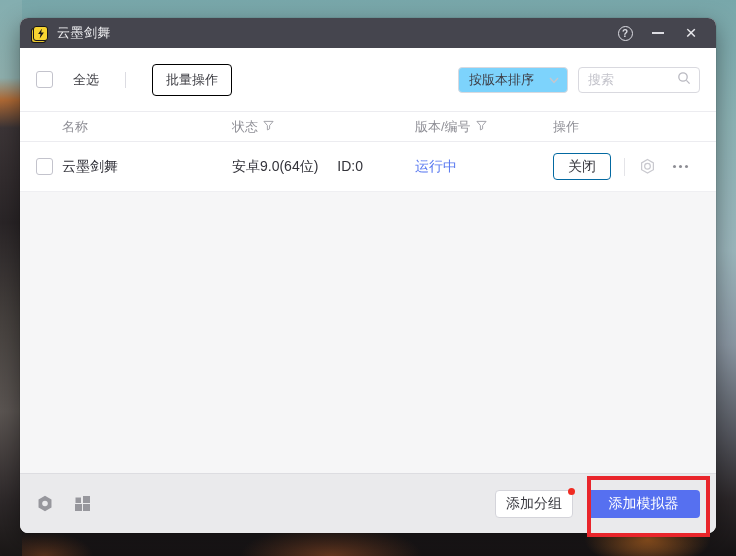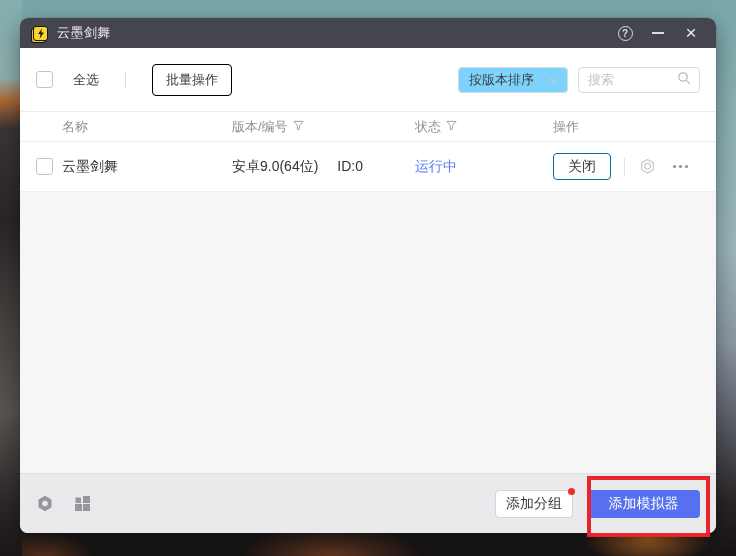--- a/index.html
+++ b/index.html
@@ -140,29 +140,29 @@
             </svg>
         </span>
       </div>
     </div>
   </div>
 
   <div class="grid-row thead">
     <span></span>
     <span>名称</span>
     <span class="th-flex">
-      <span>版本/编号</span>
+      <span>状态</span>
       <span>
         <svg width="11" height="11" viewBox="0 0 12 12">
             <path d="M1 1.5h10L7.2 6v3.6l-2.4 1.2V6L1 1.5z" fill="none" stroke="#9b9ba2" stroke-width="1"></path>
           </svg>
       </span>
     </span>
     <span class="th-flex">
-      <span>状态</span>
+      <span>版本/编号</span>
       <span>
         <svg width="11" height="11" viewBox="0 0 12 12">
             <path d="M1 1.5h10L7.2 6v3.6l-2.4 1.2V6L1 1.5z" fill="none" stroke="#9b9ba2" stroke-width="1"></path>
           </svg>
       </span>
     </span>
     <span>操作</span>
   </div>
 
   <div class="grid-row trow">

